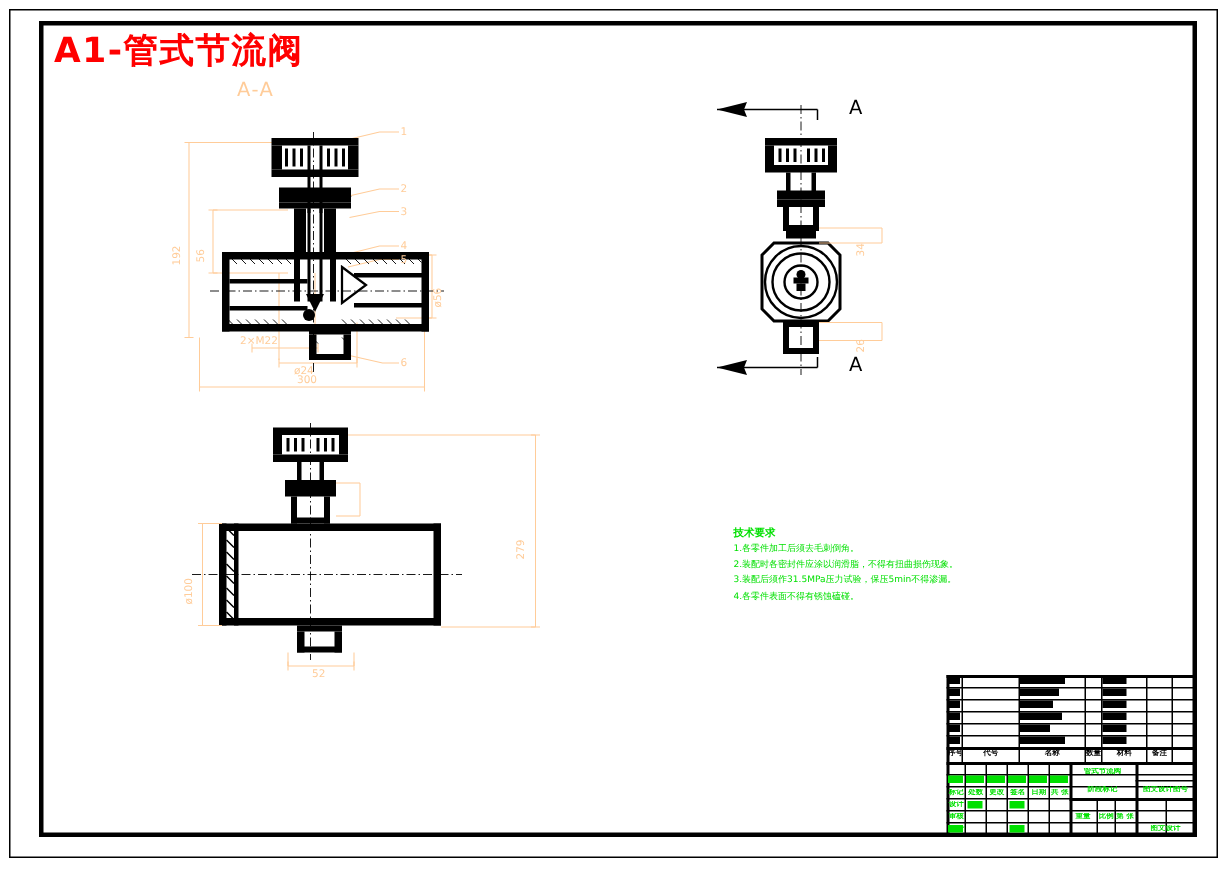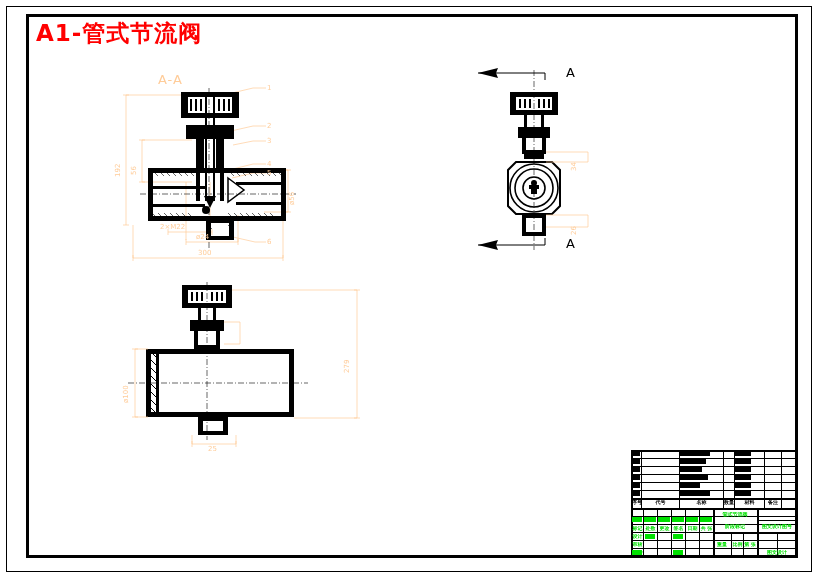--- a/index.html
+++ b/index.html
@@ -169,21 +169,21 @@
 </head>
 <body>
 
 <div id="sheet">
 
   <div class="outer-border"></div>
   <div class="inner-frame"></div>
 
   <div class="sheet-title">A1-管式节流阀</div>
 
-  <div class="view-label" style="left:158px; top:72px;">A-A</div>
+  <div class="view-label" style="left:158px; top:53px;">A-A</div>
 
   <svg class="draw">
 
     <g class="o">
 
       <path d="M126,95 L126,225"></path>
       <path d="M123,95 L129,95 M123,225 L129,225"></path>
       <path d="M126,95 L186,95"></path>
 
       <path d="M142,140 L142,182"></path>
@@ -282,21 +282,21 @@
     <g class="k" stroke="#ffcc99" stroke-width="0.6" stroke-dasharray="6 2 1 2">
       <path d="M209,88 L209,248"></path>
       <path d="M140,194 L296,194"></path>
     </g>
   </svg>
 
   <div class="dim vert" style="left:122px; top:170px;">192</div>
   <div class="dim vert" style="left:138px; top:168px;">56</div>
   <div class="dim vert" style="left:296px; top:198px;">ø56</div>
   <div class="dim" style="left:160px; top:224px;">2×M22</div>
-  <div class="dim" style="left:196px; top:234px;">ø24</div>
+  <div class="dim" style="left:196px; top:244px;">ø24</div>
   <div class="dim" style="left:198px; top:250px;">300</div>
 
   <div class="callout" style="left:267px; top:85px;">1</div>
   <div class="callout" style="left:267px; top:123px;">2</div>
   <div class="callout" style="left:267px; top:138px;">3</div>
   <div class="callout" style="left:267px; top:161px;">4</div>
   <div class="callout" style="left:267px; top:170px;">5</div>
   <div class="callout" style="left:267px; top:239px;">6</div>
 
   <svg class="draw">
@@ -438,23 +438,30 @@
       <path d="M240,322 L240,344"></path>
     </g>
     <g class="k" stroke="#ffcc99" stroke-width="0.6" stroke-dasharray="6 2 1 2">
       <path d="M128,383 L308,383"></path>
       <path d="M207,282 L207,440"></path>
     </g>
   </svg>
 
   <div class="dim vert" style="left:130px; top:396px;">ø100</div>
   <div class="dim vert" style="left:351px; top:366px;">279</div>
-  <div class="dim" style="left:208px; top:446px;">25</div>
-
-
+  <div class="dim" style="left:208px; top:446px;">52</div>
+
+
+  <div class="tech-req">
+    <div class="hd">技术要求</div>
+    <div>1.各零件加工后须去毛刺倒角。</div>
+    <div>2.装配时各密封件应涂以润滑脂，不得有扭曲损伤现象。</div>
+    <div>3.装配后须作31.5MPa压力试验，保压5min不得渗漏。</div>
+    <div>4.各零件表面不得有锈蚀磕碰。</div>
+  </div>
 
   <div class="tb">
     <div class="tb-grid">
 
       <div class="tb-line thick h" style="left:0; top:0; width:167px;"></div>
       <div class="tb-line h" style="left:0; top:8px;  width:167px;"></div>
       <div class="tb-line h" style="left:0; top:16px; width:167px;"></div>
       <div class="tb-line h" style="left:0; top:24px; width:167px;"></div>
       <div class="tb-line h" style="left:0; top:32px; width:167px;"></div>
       <div class="tb-line h" style="left:0; top:40px; width:167px;"></div>

